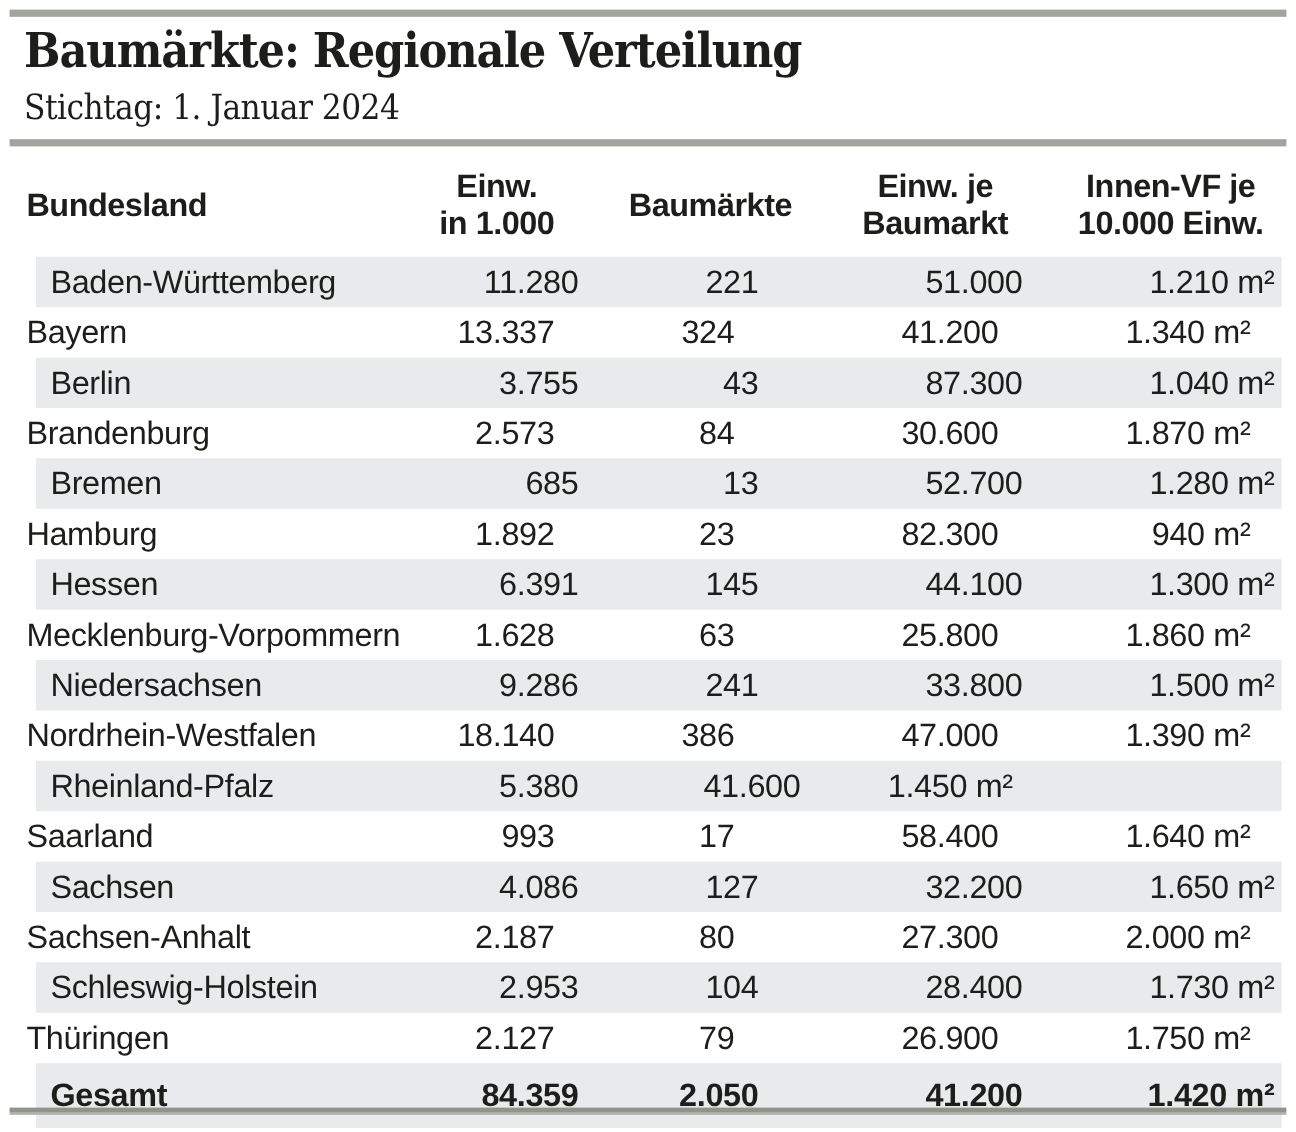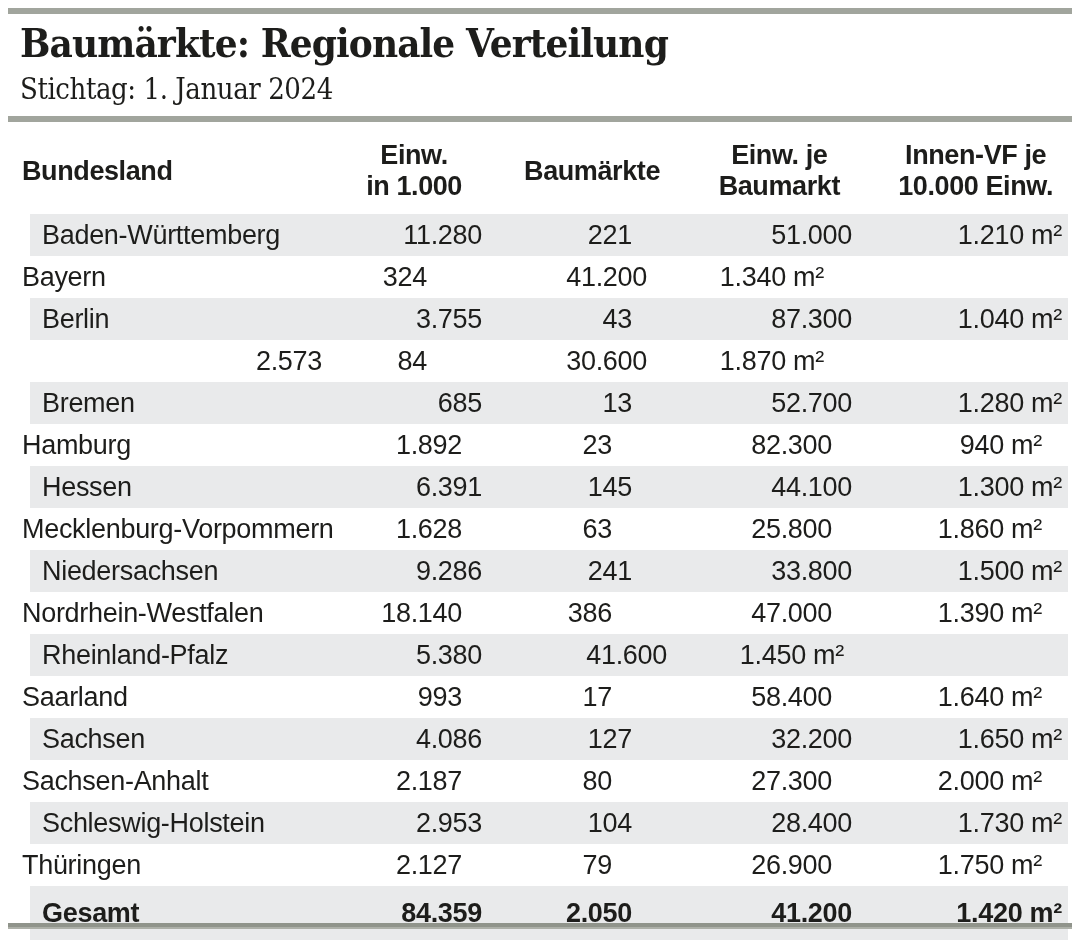--- a/index.html
+++ b/index.html
@@ -108,32 +108,34 @@
     <div class="tbody">
         <div class="trow grid stripe">
           <div class="cell c0">Baden-Württemberg</div>
           <div class="cell c1">11.280</div>
           <div class="cell c2">221</div>
           <div class="cell c3">51.000</div>
           <div class="cell c4">1.210 m²</div>
         </div>
         <div class="trow grid">
           <div class="cell c0">Bayern</div>
+          <div class="cell c1">13.337</div>
           <div class="cell c2">324</div>
           <div class="cell c3">41.200</div>
           <div class="cell c4">1.340 m²</div>
         </div>
         <div class="trow grid stripe">
           <div class="cell c0">Berlin</div>
           <div class="cell c1">3.755</div>
           <div class="cell c2">43</div>
           <div class="cell c3">87.300</div>
           <div class="cell c4">1.040 m²</div>
         </div>
         <div class="trow grid">
+          <div class="cell c0">Brandenburg</div>
           <div class="cell c1">2.573</div>
           <div class="cell c2">84</div>
           <div class="cell c3">30.600</div>
           <div class="cell c4">1.870 m²</div>
         </div>
         <div class="trow grid stripe">
           <div class="cell c0">Bremen</div>
           <div class="cell c1">685</div>
           <div class="cell c2">13</div>
           <div class="cell c3">52.700</div>

